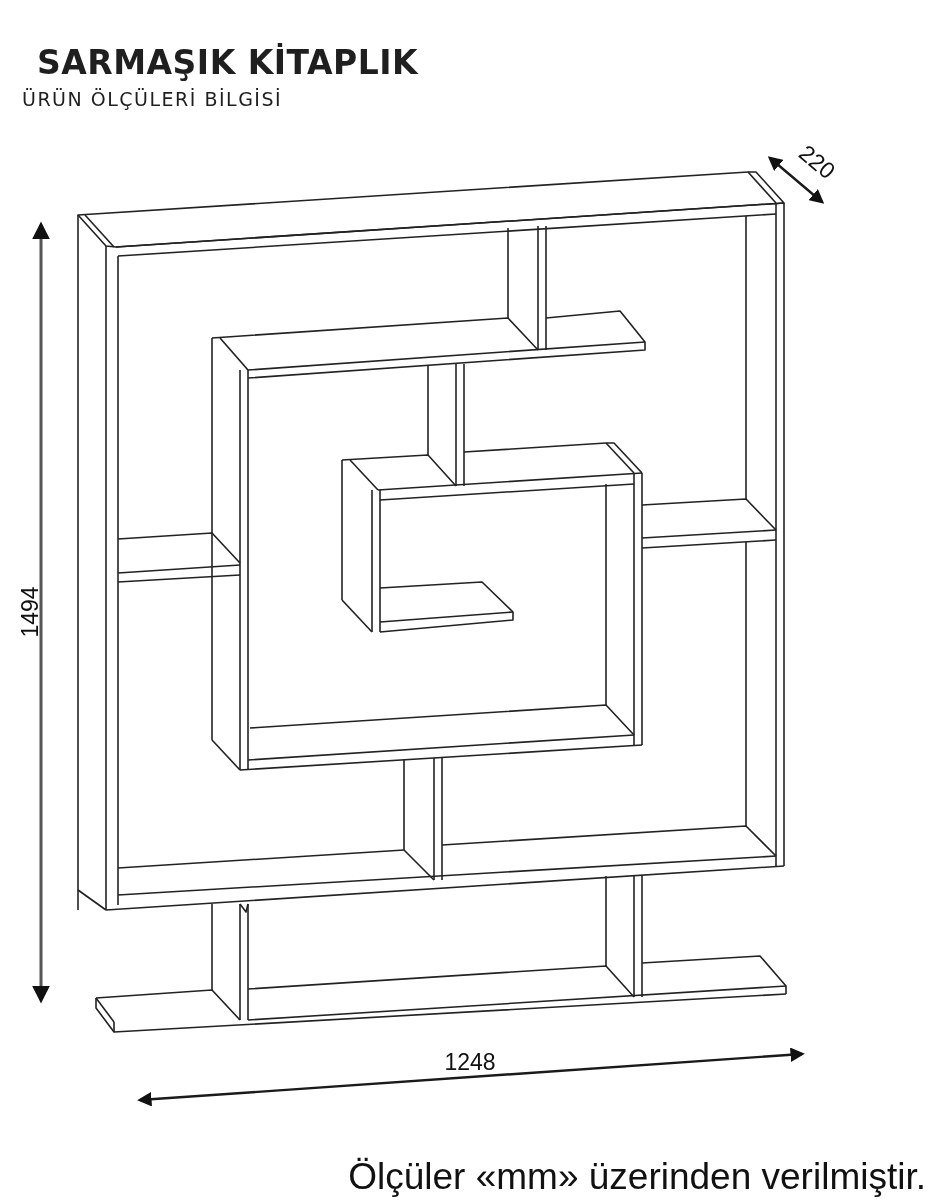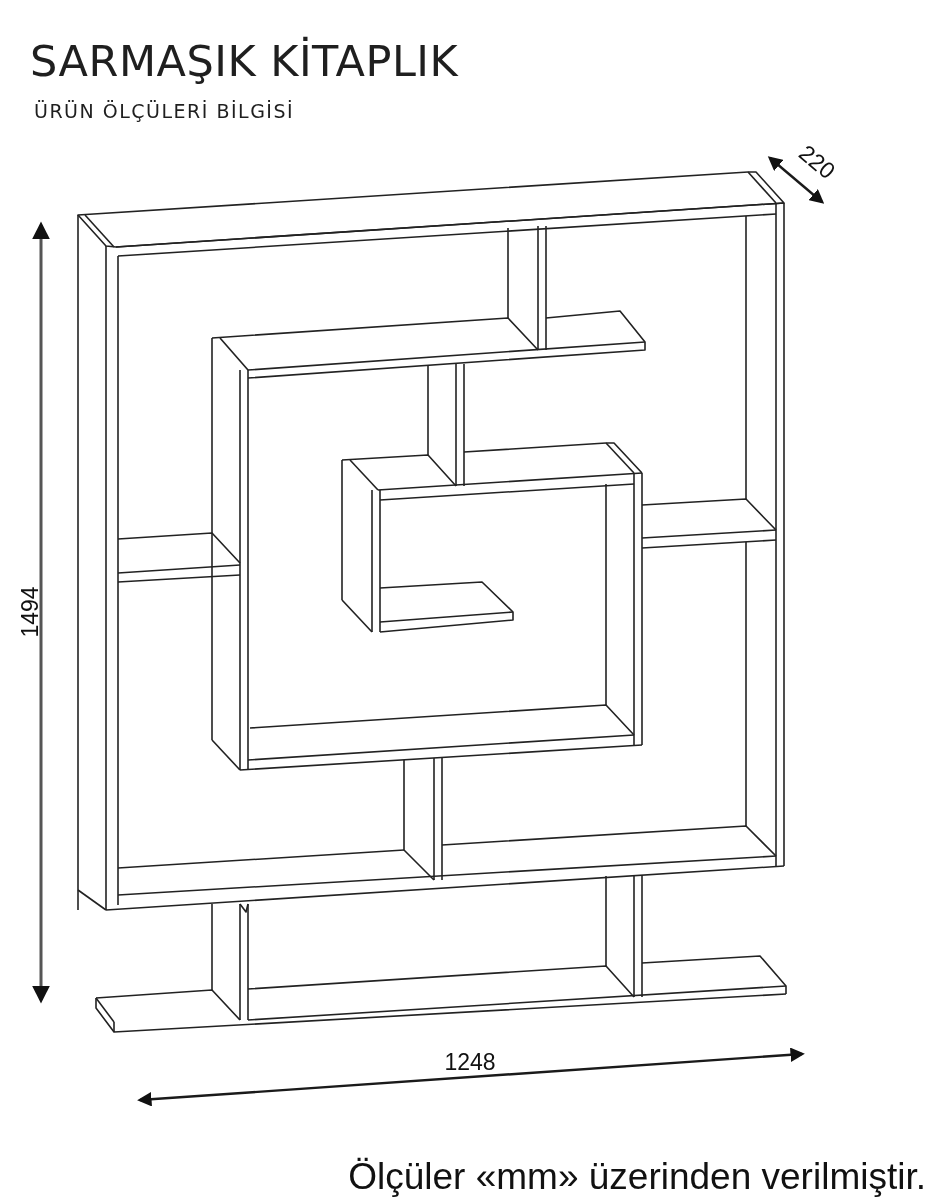--- a/index.html
+++ b/index.html
@@ -1,25 +1,25 @@
 <!DOCTYPE html>
 <html><head>
   <meta charset="utf-8">
   <style>
     html, body { margin: 0; padding: 0; background: #ffffff; }
     body { width: 946px; height: 1200px; position: relative; overflow: hidden; }
     .title {
       position: absolute; left: 20px; top: 26px;
-      font-family: "DejaVu Sans", sans-serif; font-weight: normal;
-      font-size: 43px; color: #1f1f1f; letter-spacing: 0.5px; margin: 10px;
+      font-family: "DejaVu Sans", sans-serif; font-weight: bold;
+      font-size: 33px; color: #1f1f1f; letter-spacing: 0.5px; margin: 17px;
     }
     .subtitle {
       position: absolute; left: 22px; top: 88px;
       font-family: "DejaVu Sans", sans-serif; font-size: 19px;
-      color: #1f1f1f; letter-spacing: 1.5px; margin: 12px;
+      color: #1f1f1f; letter-spacing: 1.5px; margin: 0;
     }
     .note {
       position: absolute; right: 20px; top: 1156px;
       font-family: "Liberation Sans", sans-serif; font-size: 37px;
       color: #111111; margin: 0;
     }
     svg.drawing { position: absolute; left: 0; top: 0; }
     .ln { fill: none; stroke: #222222; stroke-width: 1.6; stroke-linejoin: round; }
     .dim { stroke: #555555; stroke-width: 3; fill: none; }
     .dimdark { stroke: #1a1a1a; stroke-width: 2.4; fill: none; }

